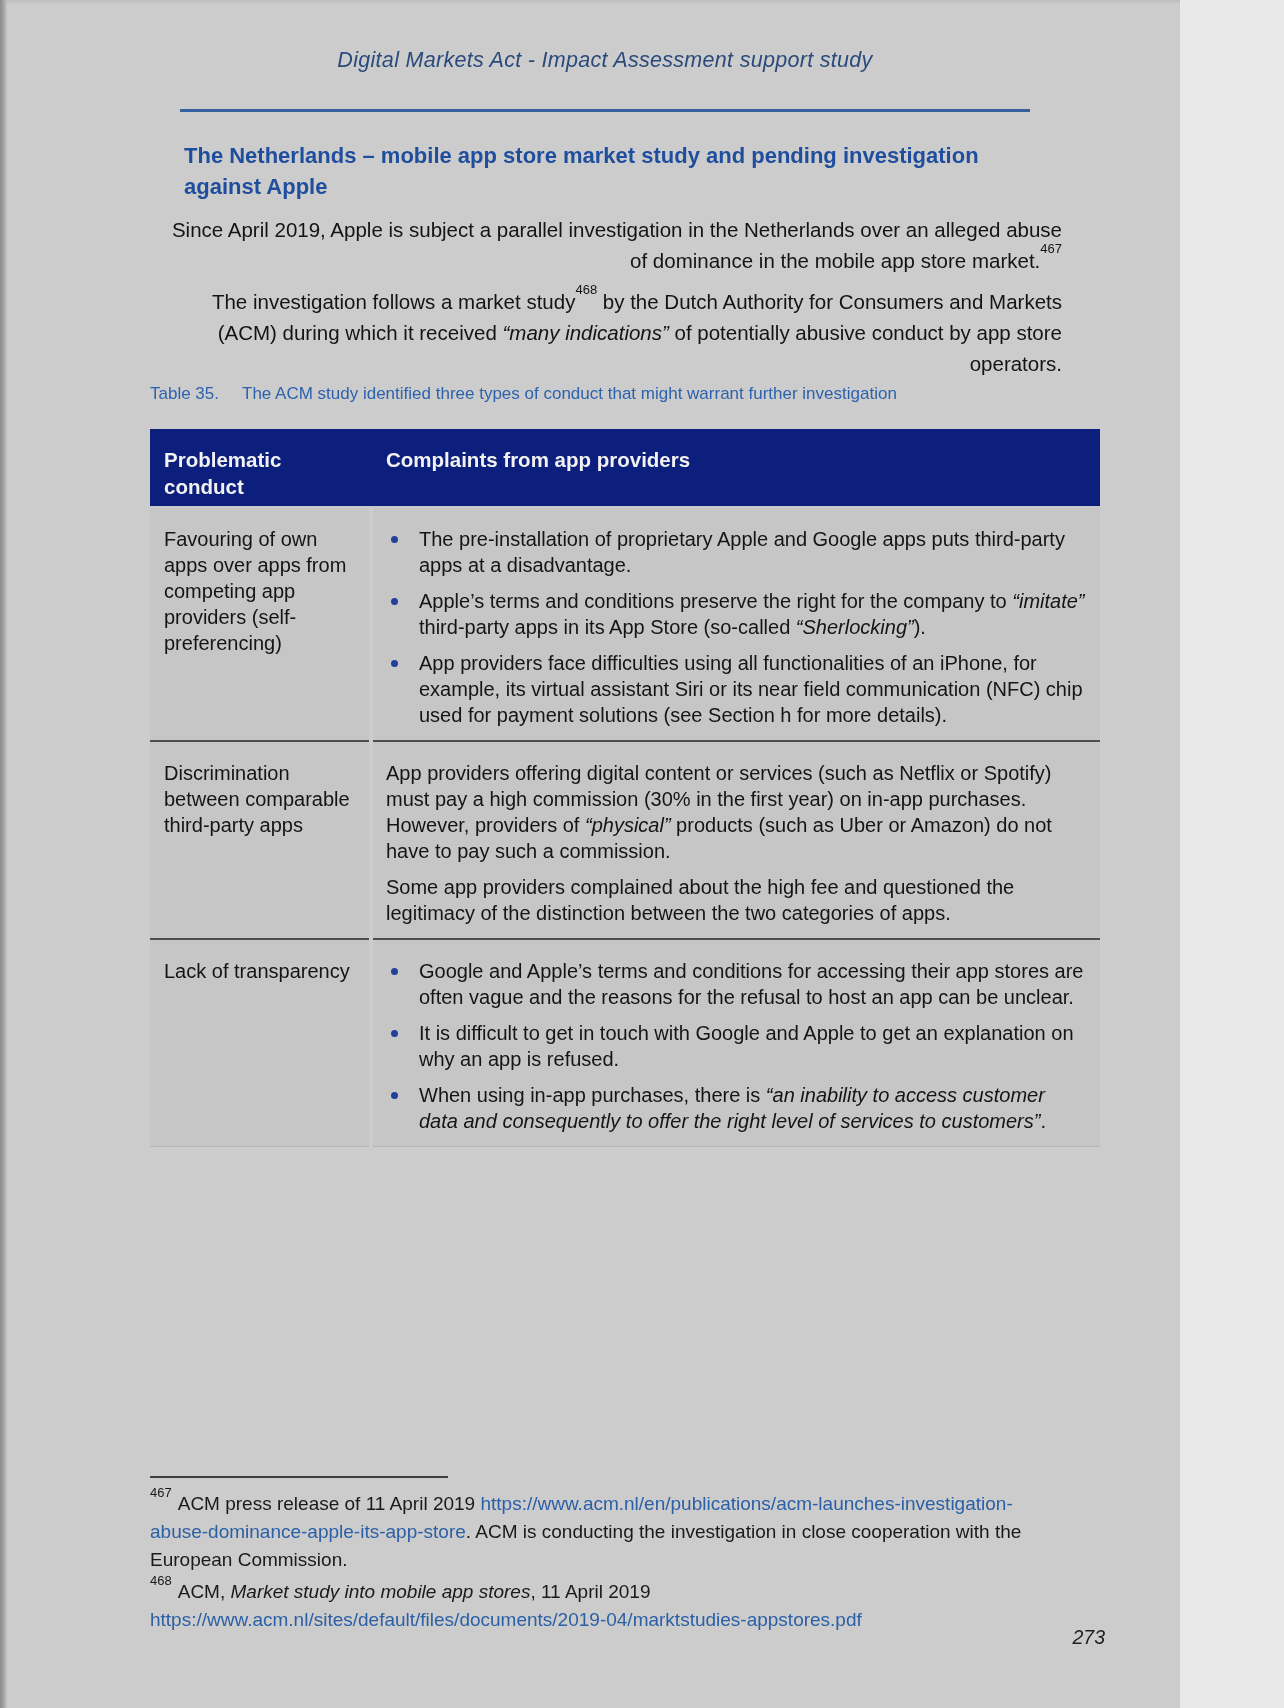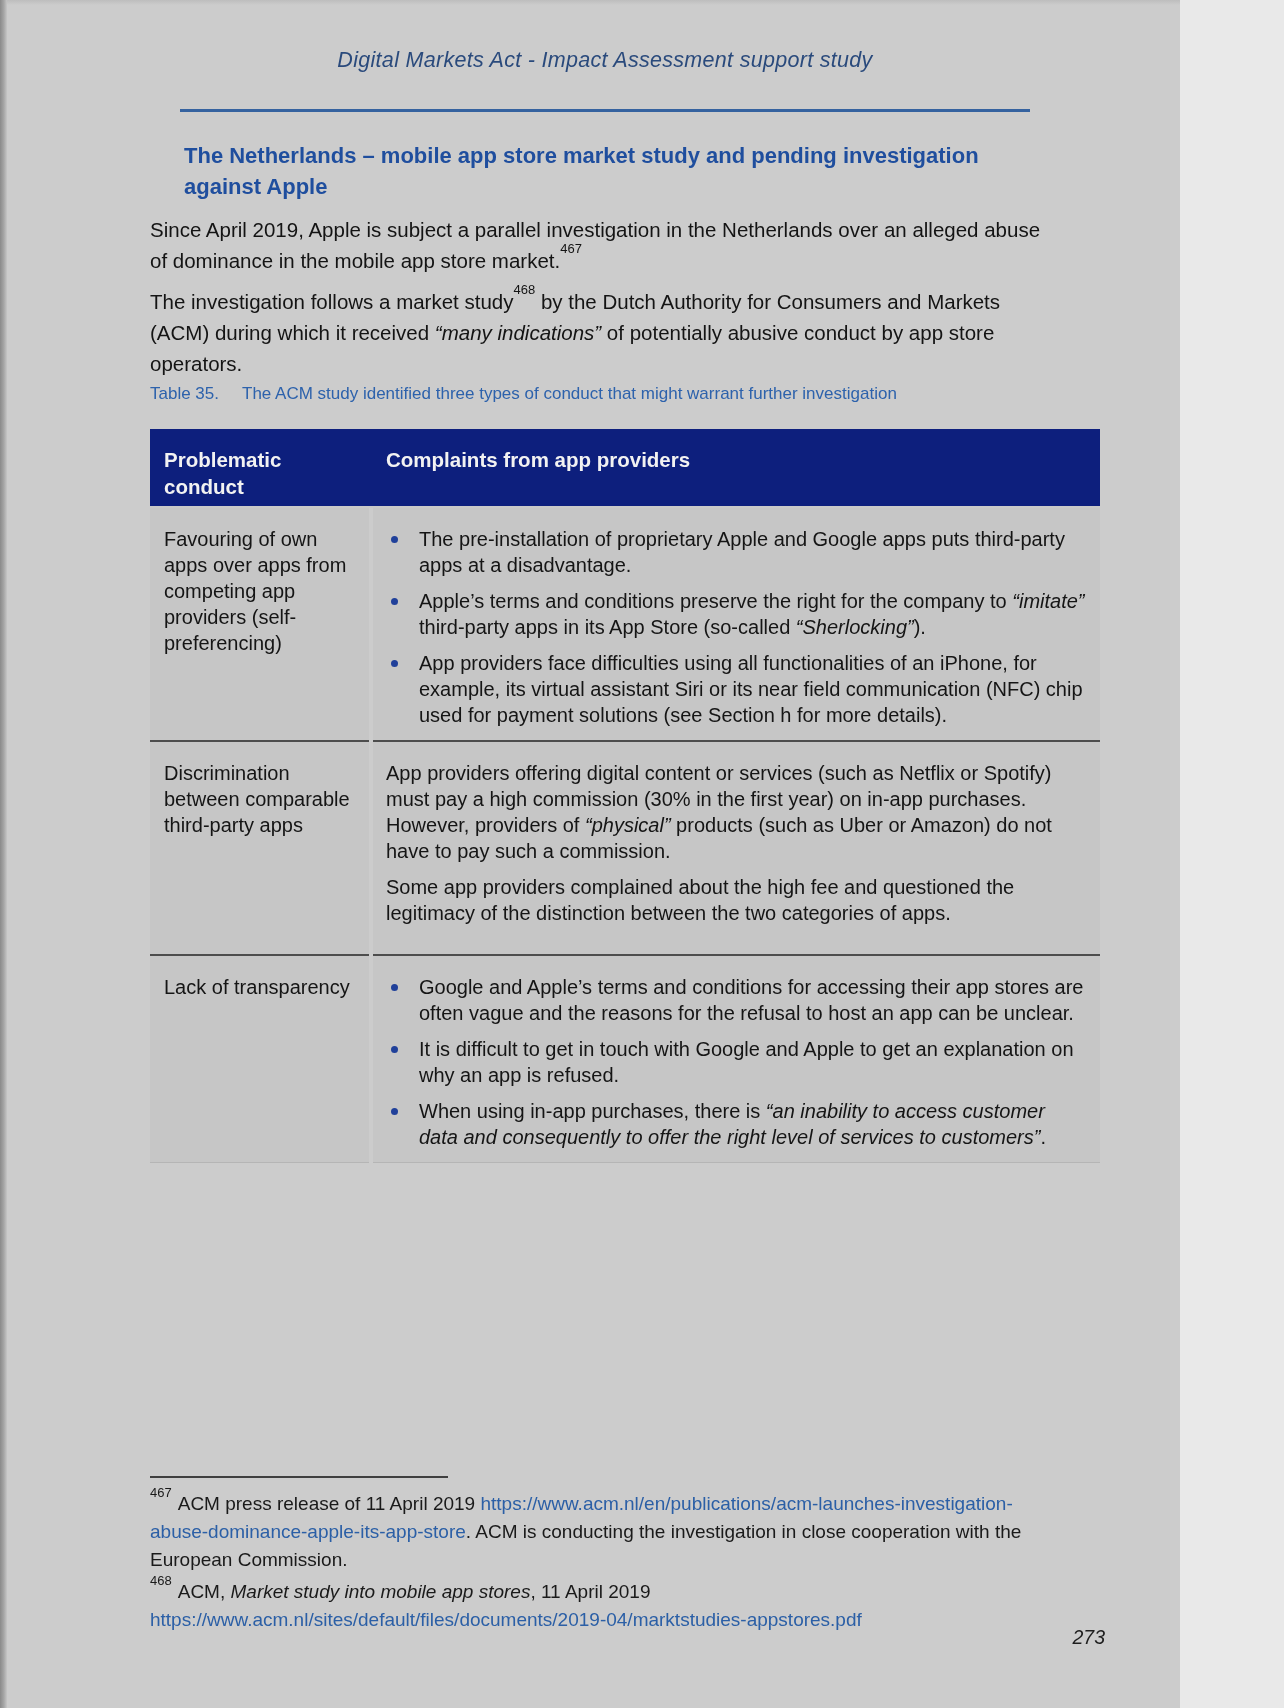--- a/index.html
+++ b/index.html
@@ -18,21 +18,21 @@
 
   .content{position:absolute;left:150px;top:0;width:950px;}
 
   .doc-title{margin:48px 0 0 30px;width:850px;text-align:center;
     font-style:italic;font-size:21.5px;letter-spacing:.3px;color:#2a4a7c;}
   .title-rule{margin:36px 0 0 30px;width:850px;height:3px;background:#35629f;}
 
   .section-heading{margin:28px 0 0 34px;width:812px;
     font-size:22px;line-height:31px;font-weight:bold;color:#1f4e9e;}
 
-  .body-p{margin:12px 0 0 0;width:912px;font-size:20.5px;line-height:31px;color:#141414;}
+  .body-p{margin:12px 0 0 0;width:912px;font-size:20.5px;line-height:31px;color:#141414;text-align:right;}
   .p2{margin-top:10px;}
   sup{font-size:13px;line-height:0;position:relative;top:-7px;}
 
   .caption{display:flex;font-size:17px;line-height:30px;color:#2d62ac;}
   .cap-label{flex:none;width:92px;}
   .cap-text{width:748px;}
 
   .ctable{margin-top:20px;width:950px;font-size:20px;line-height:26px;}
   .thead{display:flex;background:#0d1f7d;color:#f2f2f2;font-weight:bold;
     font-size:20.5px;line-height:27px;border-bottom:2px solid #c9c9c9;}
@@ -45,21 +45,21 @@
   .cell-left{flex:none;width:219px;padding:18px 16px 12px 14px;}
   .cell-right{flex:1;padding:18px 14px 12px 13px;}
   .trow + .trow .cell{border-top:2px solid #4d4d4d;}
   .ctable .trow:last-child .cell{border-bottom:1px solid #b5b5b5;}
 
   .blist{list-style:none;margin:0;padding:0;}
   .blist li{position:relative;padding-left:33px;margin:0 0 10px 0;}
   .blist li:last-child{margin-bottom:0;}
   .dot{position:absolute;left:5px;top:10px;width:7px;height:7px;border-radius:50%;background:#20409a;}
   .cell-right p{margin:0 0 10px 0;}
-  .cell-right p:last-child{margin-bottom:16px;}
+  .cell-right p:last-child{margin-bottom:0;}
 
   .it{font-style:italic;}
   .link{color:#2b5fa6;}
   .link-block{display:inline-block;color:#2b5fa6;}
 
   .footnotes{position:absolute;left:150px;top:1476px;width:912px;
     font-size:19px;line-height:28px;color:#1a1a1a;}
   .fn-rule{width:298px;height:2px;background:#3f3f3f;margin-bottom:12px;}
   .footnote{margin-bottom:4px;}
   .footnote sup{margin-right:6px;top:-6px;}

